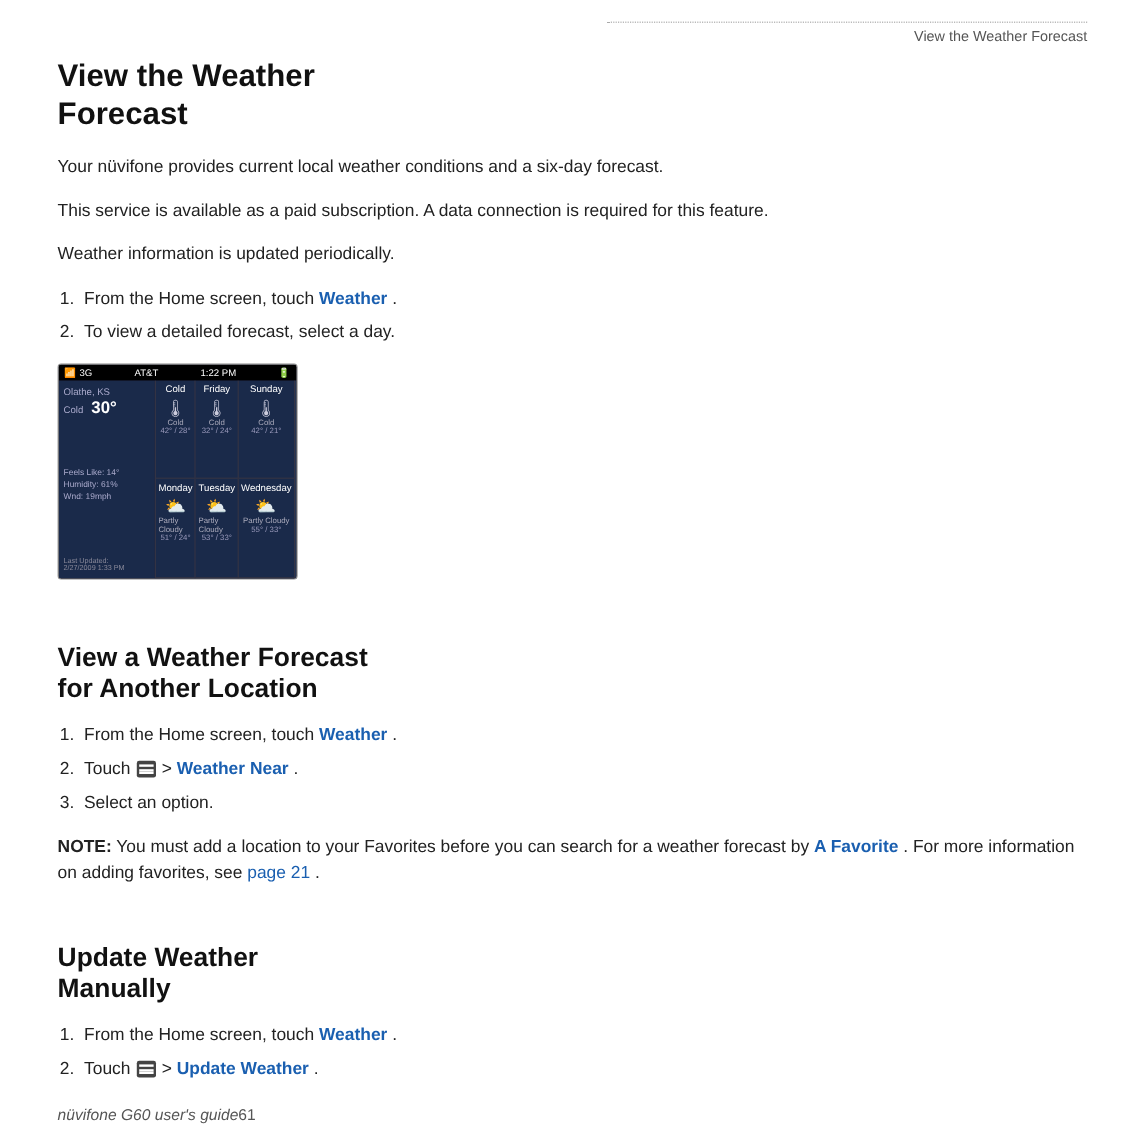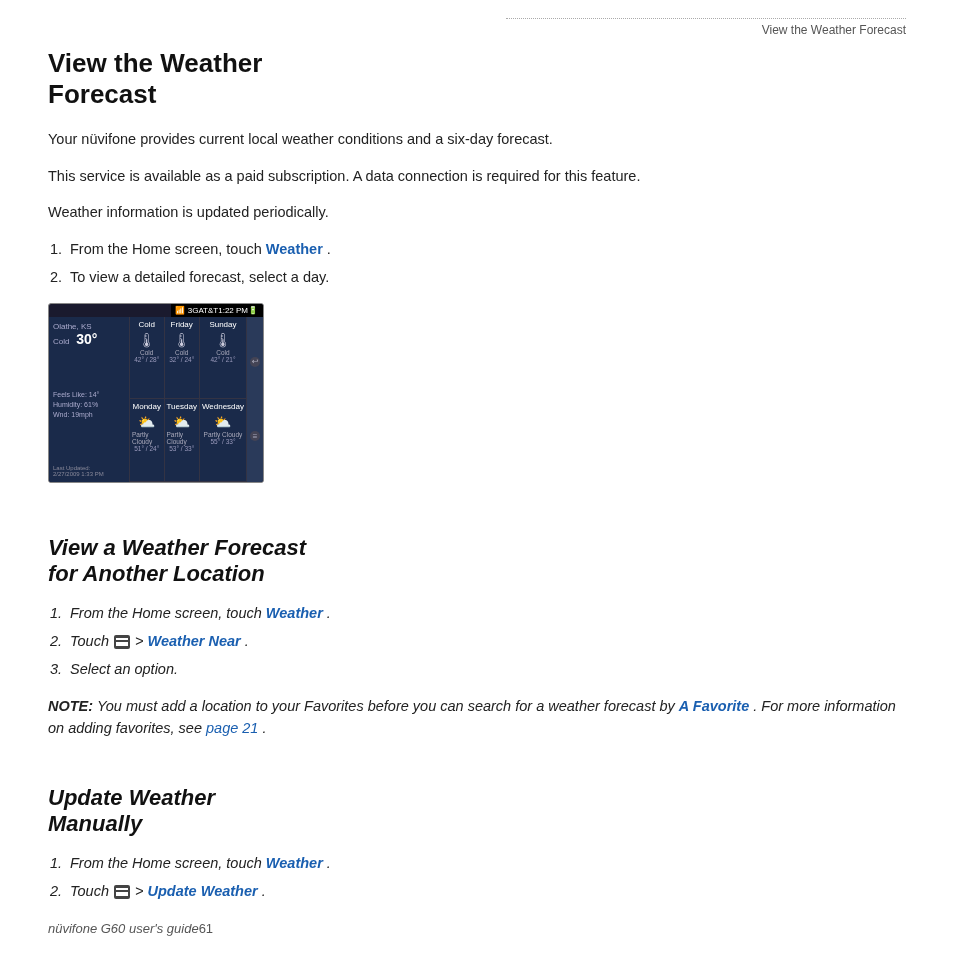--- a/index.html
+++ b/index.html
@@ -40,21 +40,20 @@
     }
 
     
     .left-col {
       flex: 0 0 280px;
     }
 
     
     .right-col {
       flex: 1;
-      font-style: italic;
     }
 
     h1.section-title {
       font-size: 26px;
       font-weight: bold;
       color: #111;
       line-height: 1.2;
       margin-bottom: 18px;
     }
 
@@ -126,32 +125,31 @@
       left: 2px;
       right: 2px;
       height: 2px;
       background: #fff;
     }
     .menu-icon::before { top: 3px; box-shadow: 0 4px 0 #fff; }
     .menu-icon::after { bottom: 3px; }
 
     
     .weather-screenshot {
-      width: 216px;
+      width: 200px;
       height: 180px;
       border: 1px solid #888;
       background: #1a1a2e;
       border-radius: 3px;
       overflow: hidden;
       margin-top: 10px;
       font-size: 9px;
       color: #fff;
       display: flex;
       flex-direction: column;
-      align-items: flex-end;
     }
 
     .ws-statusbar {
       background: #000;
       display: flex;
       align-items: center;
       justify-content: space-between;
       padding: 2px 5px;
       font-size: 8px;
       color: #fff;

